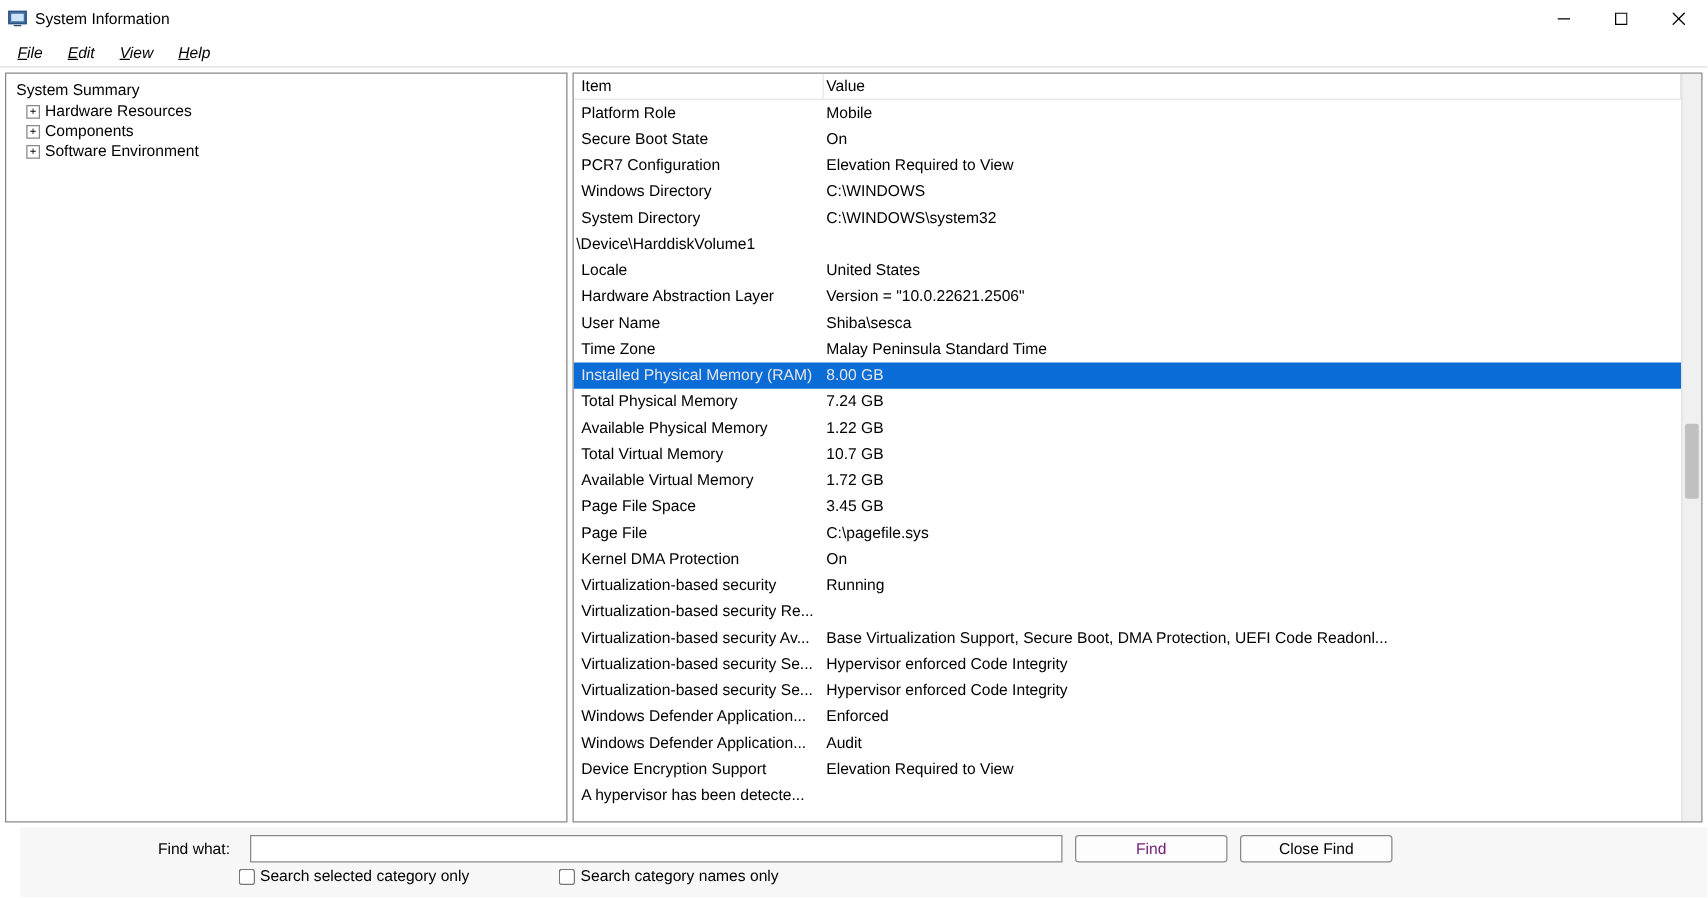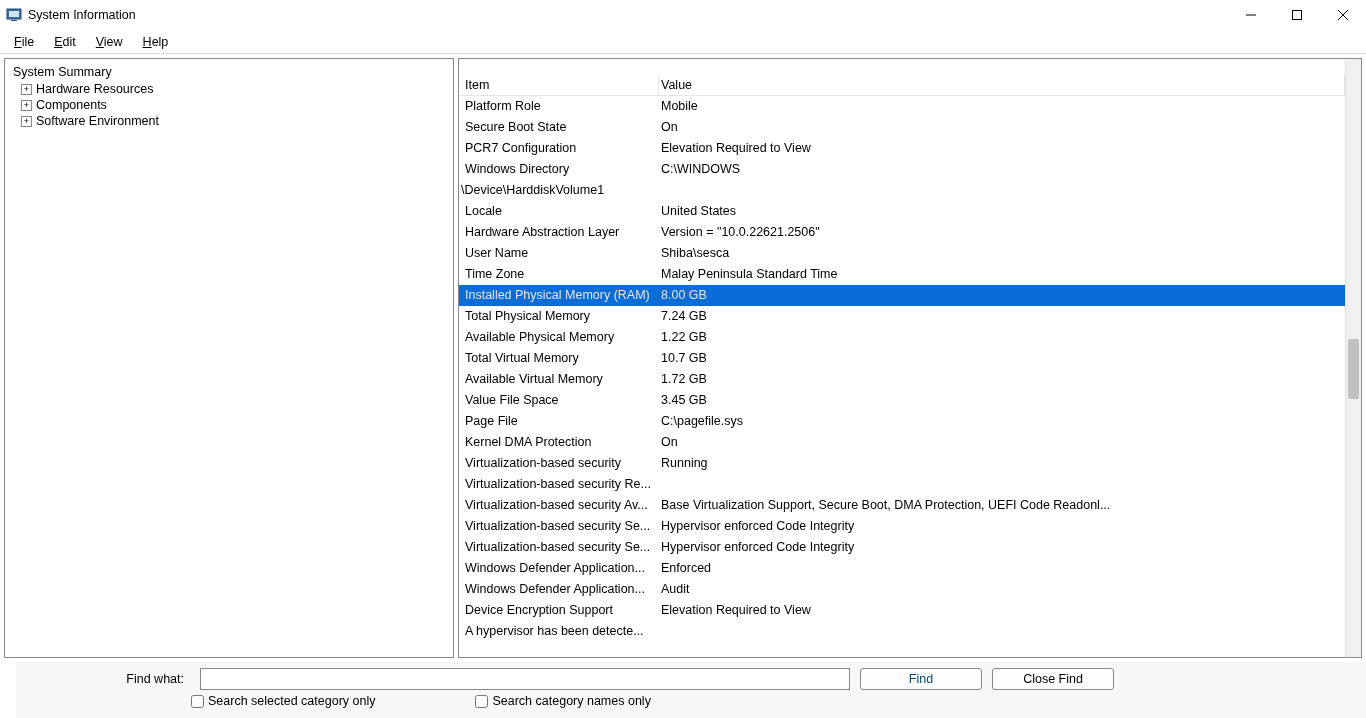--- a/index.html
+++ b/index.html
@@ -4,49 +4,49 @@
 <style>
 * { box-sizing: border-box; margin: 0; padding: 0; font-family: "Segoe UI", Tahoma, sans-serif; font-size: 12.5px; }
 html, body { width: 1366px; height: 718px; background: #fff; overflow: hidden; }
 
 .titlebar { height: 30px; display: flex; align-items: center; padding-left: 6px; background: #fff; }
 .titlebar .title { margin-left: 6px; }
 .titlebar .spacer { flex: 1; }
 .titlebar .win-btn { width: 46px; height: 30px; display: flex; align-items: center; justify-content: center; font-family: inherit; font-size: 11px; color: #000; }
 .titlebar .sysicon { width: 16px; height: 16px; display: inline-flex; align-items: center; justify-content: center; }
 
-.menubar { height: 24px; display: flex; align-items: center; padding: 0 4px; background: #fff; border-bottom: 1px solid #ddd; }
+.menubar { height: 24px; display: flex; align-items: center; padding: 0 4px; background: #fff; border-bottom: 1px solid #ddd; font-style: italic; }
 .menubar .menu-item { padding: 2px 10px; }
 .menubar .menu-item span.ul { text-decoration: underline; }
 
 .workarea { display: flex; height: calc(718px - 30px - 24px - 56px); padding: 4px; gap: 4px; }
 .tree, .list { border: 1px solid #888; background: #fff; height: 100%; overflow: hidden; position: relative; }
 .tree { width: 450px; }
 .list { flex: 1; display: flex; }
 .list-content { flex: 1; overflow: hidden; }
 .list-scrollbar { width: 16px; background: #f0f0f0; position: relative; border-left: 1px solid #e0e0e0; }
 .list-scrollbar .thumb { position: absolute; left: 2px; right: 2px; top: 280px; height: 60px; background: #c0c0c0; border-radius: 2px; }
 
 .tree-root { padding: 4px 4px; }
 .tree-root .root-label { display: block; padding: 2px 4px; }
 .tree-root .child { display: flex; align-items: center; padding: 1px 0 1px 12px; }
 .expander { width: 11px; height: 11px; border: 1px solid #888; display: inline-flex; align-items: center; justify-content: center; font-size: 9px; line-height: 1; margin-right: 4px; background: #fff; color: #000; }
 
-.grid { width: 100%; margin-top: 16px; }
+.grid { width: 100%; }
 .grid .row { display: flex; height: 21px; line-height: 21px; white-space: nowrap; overflow: hidden; }
 .grid .header { background: #fff; border-bottom: 1px solid #e5e5e5; }
 .grid .col-item { width: 200px; padding-left: 6px; overflow: hidden; text-overflow: ellipsis; }
 .grid .col-value { flex: 1; padding-left: 2px; overflow: hidden; text-overflow: ellipsis; }
 .grid .row.selected { background: #0a6cd6; color: #e5e5e5; }
 .grid .header .col-item { border-right: 1px solid #e5e5e5; }
 .grid .header .col-value { border-right: 1px solid #e5e5e5; }
 
 .findbar { height: 56px; background: #f7f7f7; padding: 6px 0 2px 0; margin-left: 16px; }
 .findbar .row1 { display: flex; align-items: center; padding: 0 8px; gap: 10px; }
-.findbar .row2 { display: flex; padding: 4px 8px 0 175px; gap: 100px; }
+.findbar .row2 { display: flex; padding: 4px 8px 0 175px; gap: 72px; }
 .findbar label.lbl { width: 90px; text-align: right; margin-right: 6px; margin-left: 70px;}
 .findbar input.findbox { width: 650px; height: 22px; border: 1px solid #888; padding: 0 4px; background: #fff; }
 .findbar button { width: 122px; height: 22px; border: 1px solid #888; background: #fdfdfd; border-radius: 3px; }
 .findbar input[type=checkbox] { width: 13px; height: 13px; margin-right: 4px; vertical-align: middle; }
 </style>
 </head>
 <body>
 
 <div class="titlebar">
   <span class="sysicon">
@@ -123,20 +123,24 @@
             </div>
             <div class="row">
               <div class="col-item">PCR7 Configuration</div>
               <div class="col-value">Elevation Required to View</div>
             </div>
             <div class="row">
               <div class="col-item">Windows Directory</div>
               <div class="col-value">C:\WINDOWS</div>
             </div>
             <div class="row">
+              <div class="col-item">System Directory</div>
+              <div class="col-value">C:\WINDOWS\system32</div>
+            </div>
+            <div class="row">
               <div class="col-value">\Device\HarddiskVolume1</div>
             </div>
             <div class="row">
               <div class="col-item">Locale</div>
               <div class="col-value">United States</div>
             </div>
             <div class="row">
               <div class="col-item">Hardware Abstraction Layer</div>
               <div class="col-value">Version = "10.0.22621.2506"</div>
             </div>
@@ -162,21 +166,21 @@
             </div>
             <div class="row">
               <div class="col-item">Total Virtual Memory</div>
               <div class="col-value">10.7 GB</div>
             </div>
             <div class="row">
               <div class="col-item">Available Virtual Memory</div>
               <div class="col-value">1.72 GB</div>
             </div>
             <div class="row">
-              <div class="col-item">Value File Space</div>
+              <div class="col-item">Page File Space</div>
               <div class="col-value">3.45 GB</div>
             </div>
             <div class="row">
               <div class="col-item">Page File</div>
               <div class="col-value">C:\pagefile.sys</div>
             </div>
             <div class="row">
               <div class="col-item">Kernel DMA Protection</div>
               <div class="col-value">On</div>
             </div>
@@ -222,20 +226,20 @@
     <div class="list-scrollbar">
       <div class="thumb"></div>
     </div>
   </div>
 </div>
 
 <div class="findbar">
   <div class="row1">
     <label class="lbl">Find what:</label>
     <input class="findbox" type="text" value="" style="">
-    <button disabled="" style="color:#0c4a6e">Find</button>
+    <button disabled="" style="color:#701a75">Find</button>
     <button>Close Find</button>
   </div>
   <div class="row2">
     <label><input type="checkbox" style=""><span>Search selected category only</span></label>
     <label><input type="checkbox" style=""><span>Search category names only</span></label>
   </div>
 </div>
 
 </body></html>

